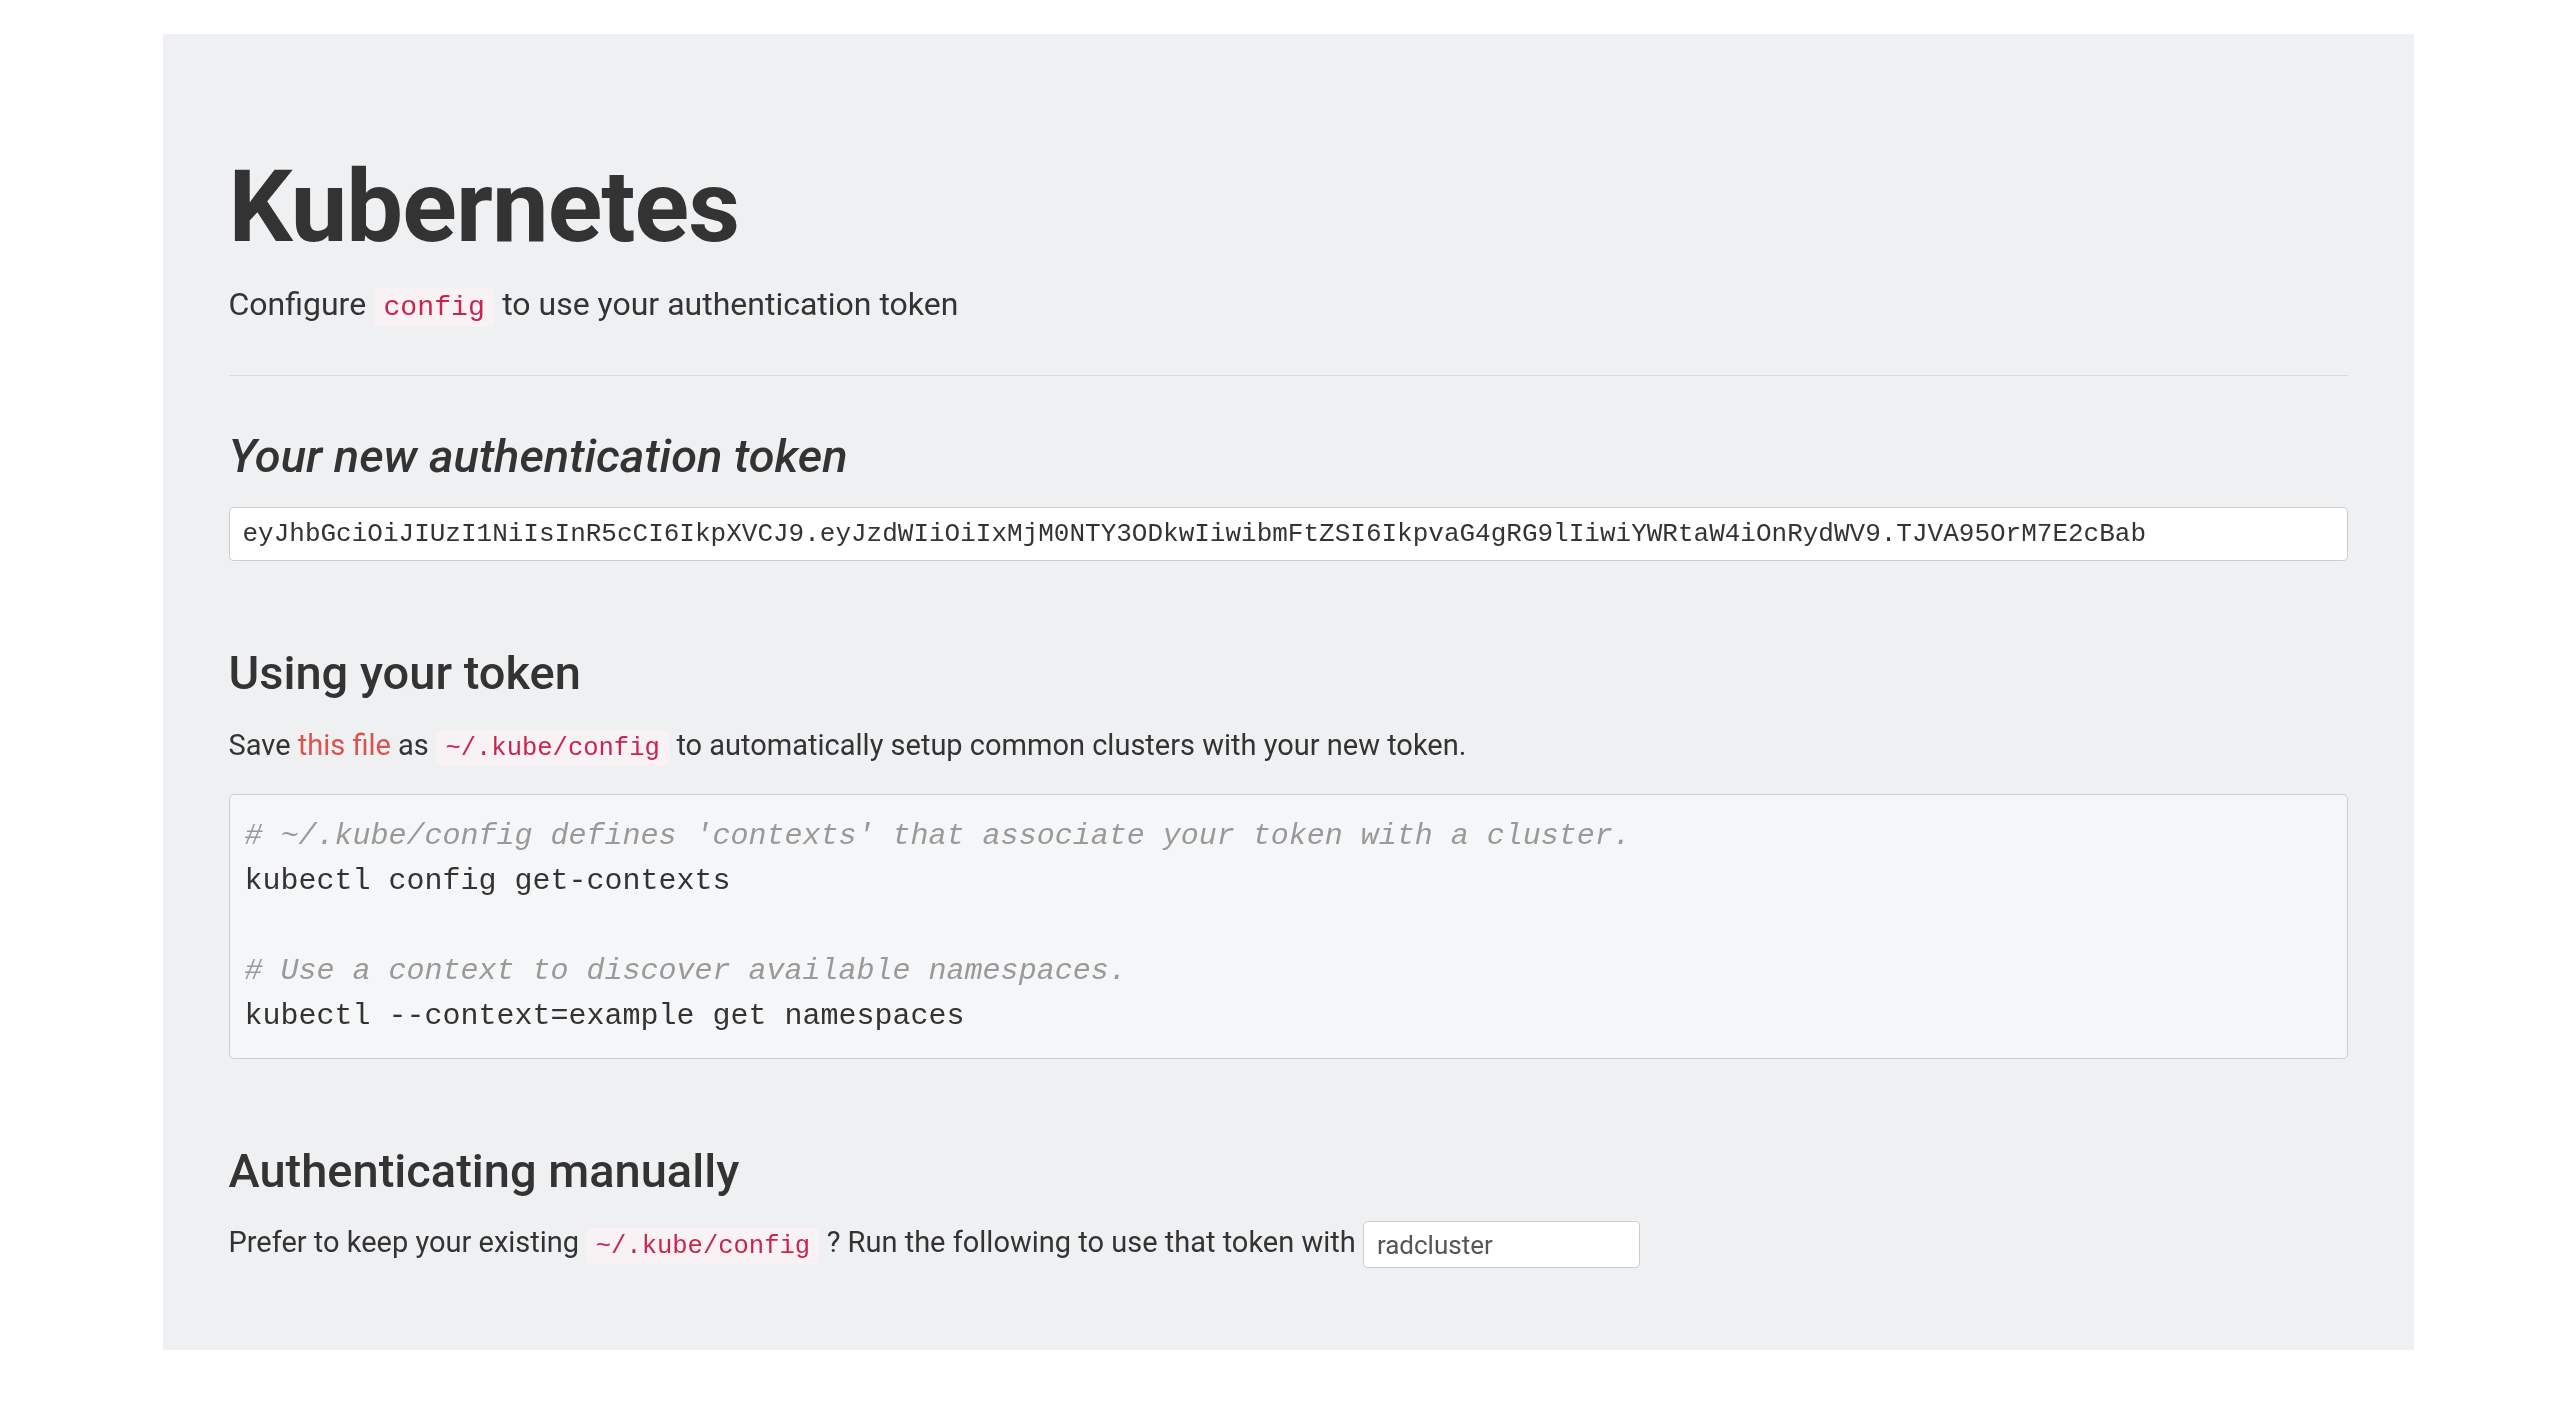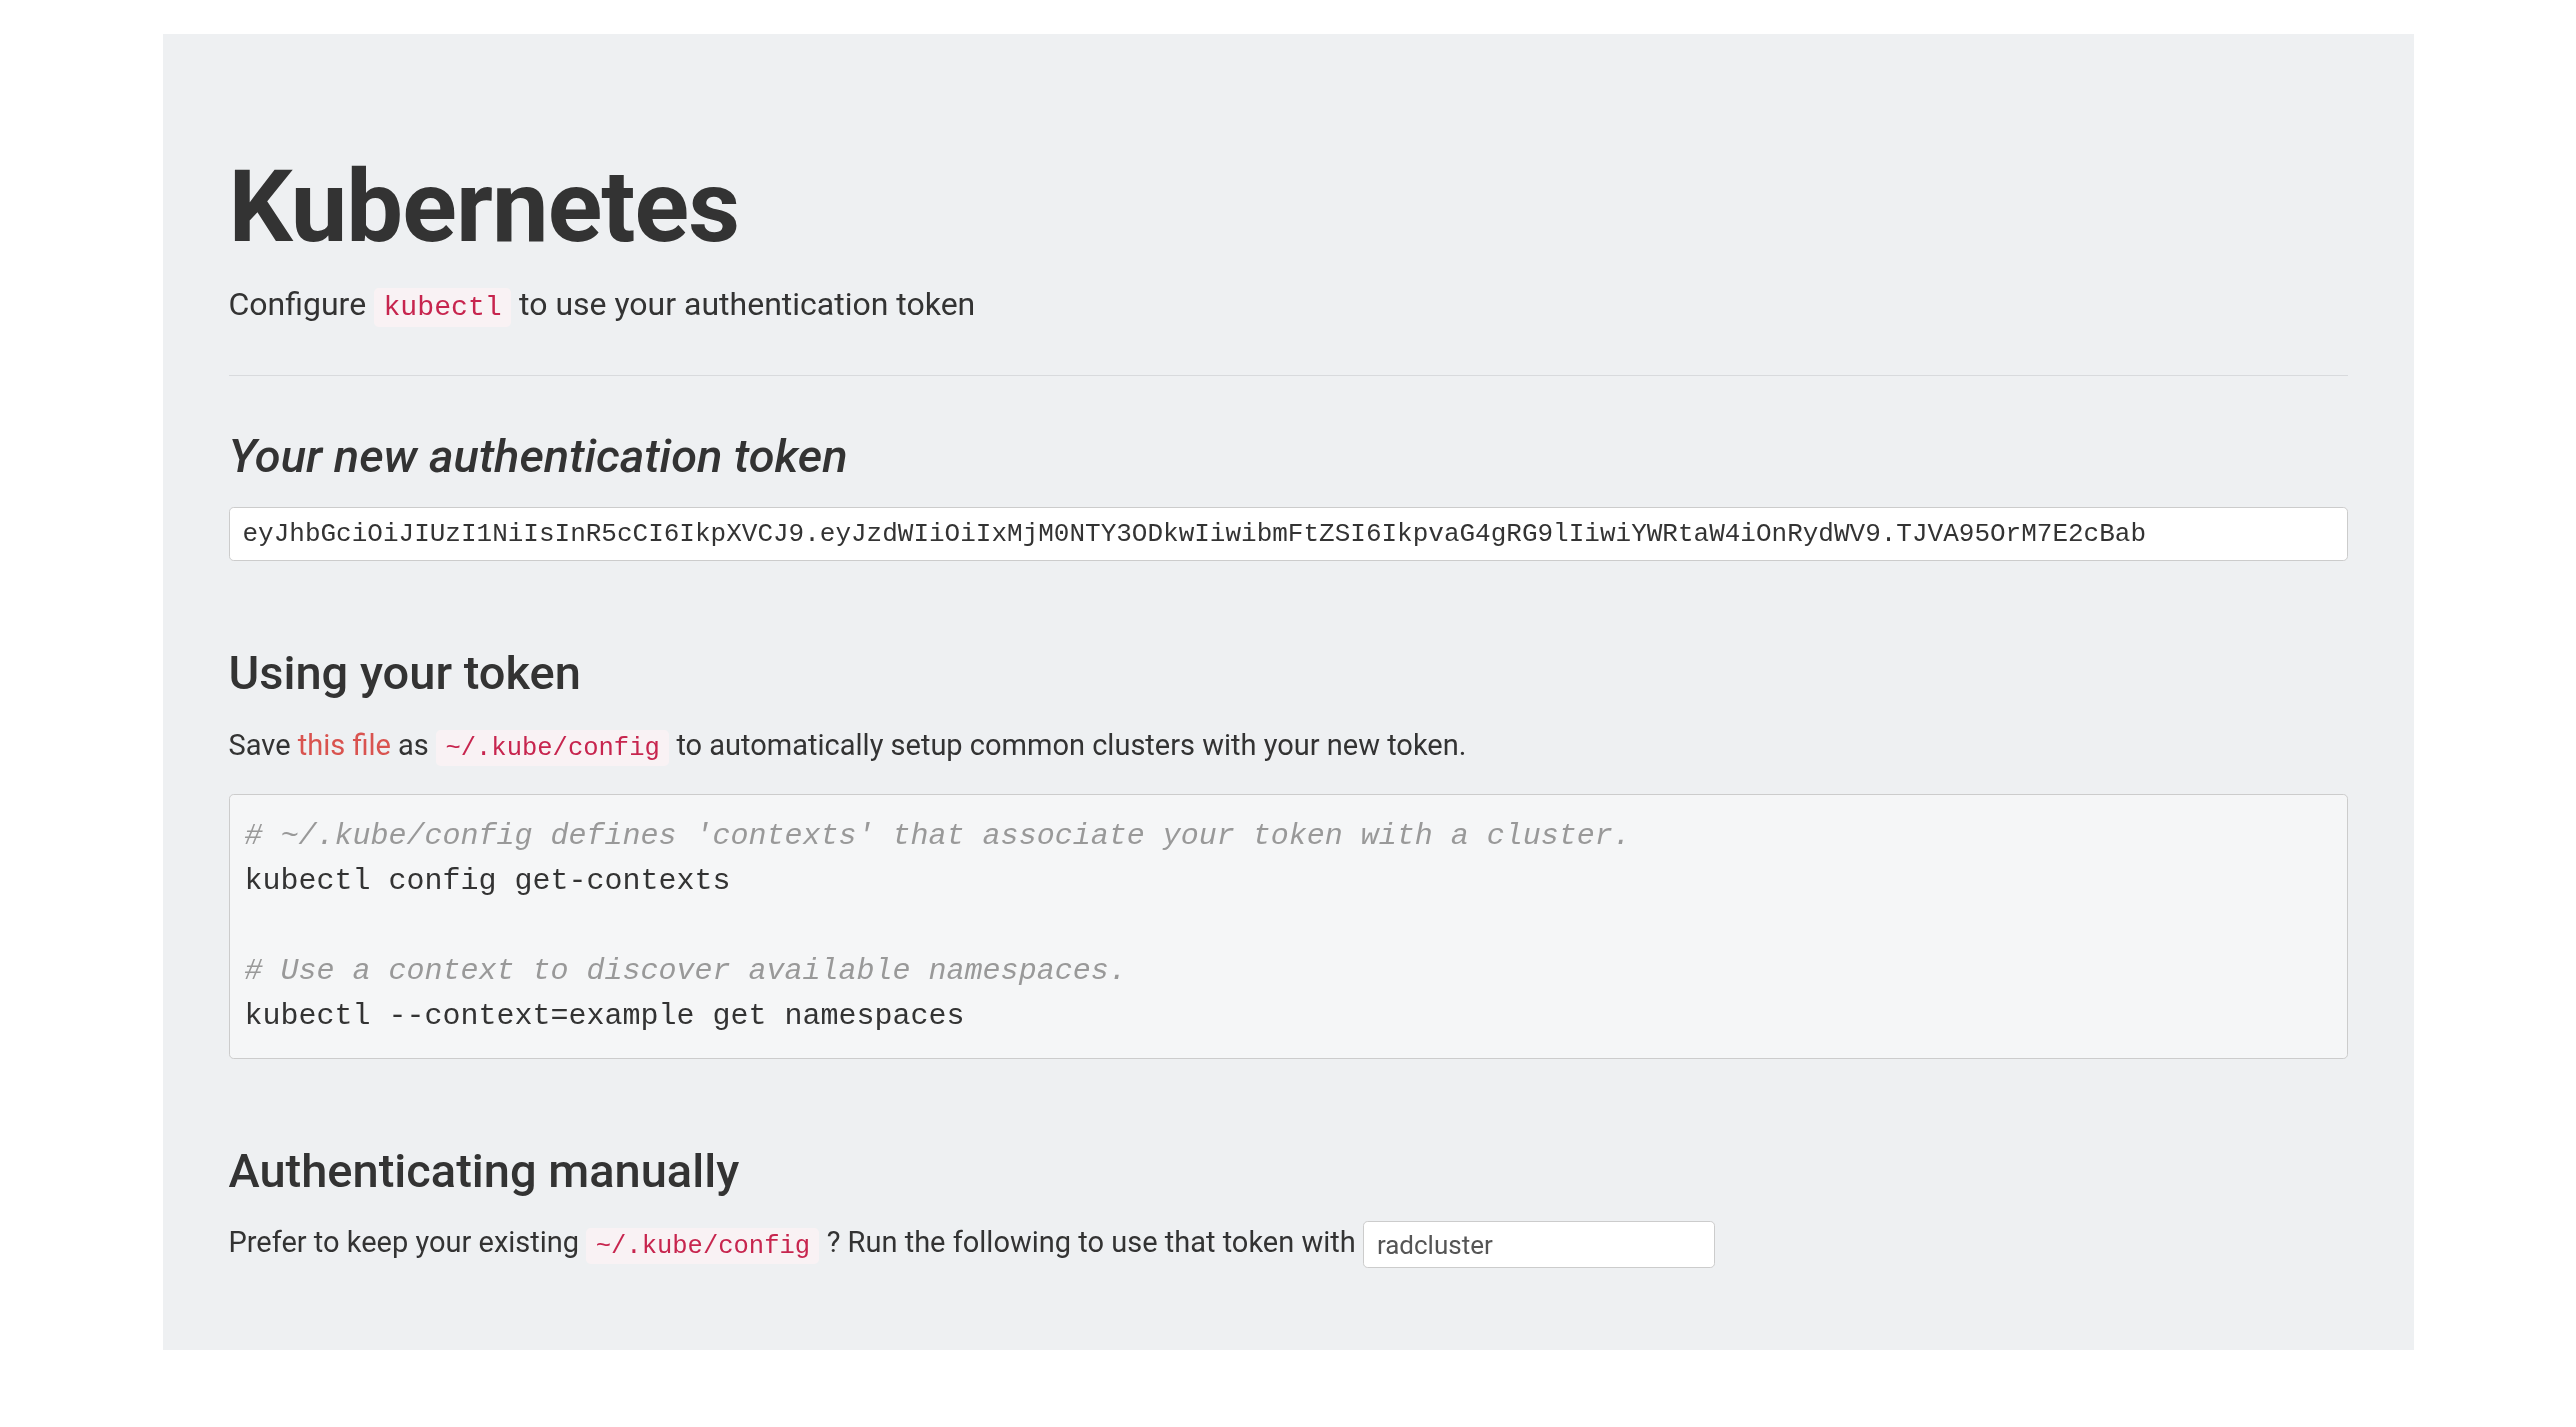--- a/index.html
+++ b/index.html
@@ -103,32 +103,32 @@
     }
     .cluster-input {
       font-family: -apple-system, BlinkMacSystemFont, "Segoe UI", Roboto, sans-serif;
       font-size: 26px;
       padding: 7.5px 13px;
       border: 0.9px solid #ccc;
       border-radius: 4.7px;
       background: #ffffff;
       color: #555;
       vertical-align: middle;
-      width: 352px;
+      width: 277px;
     }
   </style>
 </head>
 <body>
 
 <div class="container">
 
   <h1>Kubernetes</h1>
 
   <p class="subtitle">
-    <span>Configure </span><span class="inline-code">kubectl</span><span> to use your authentication token</span>
+    <span>Configure </span><span class="inline-code">config</span><span> to use your authentication token</span>
   </p>
 
   <hr>
 
   <h2>Your new authentication token</h2>
 
   <input type="text" class="token-box" readonly="" value="eyJhbGciOiJIUzI1NiIsInR5cCI6IkpXVCJ9.eyJzdWIiOiIxMjM0NTY3ODkwIiwibmFtZSI6IkpvaG4gRG9lIiwiYWRtaW4iOnRydWV9.TJVA95OrM7E2cBab" style="">
 
   <h2>Using your token</h2>
 

